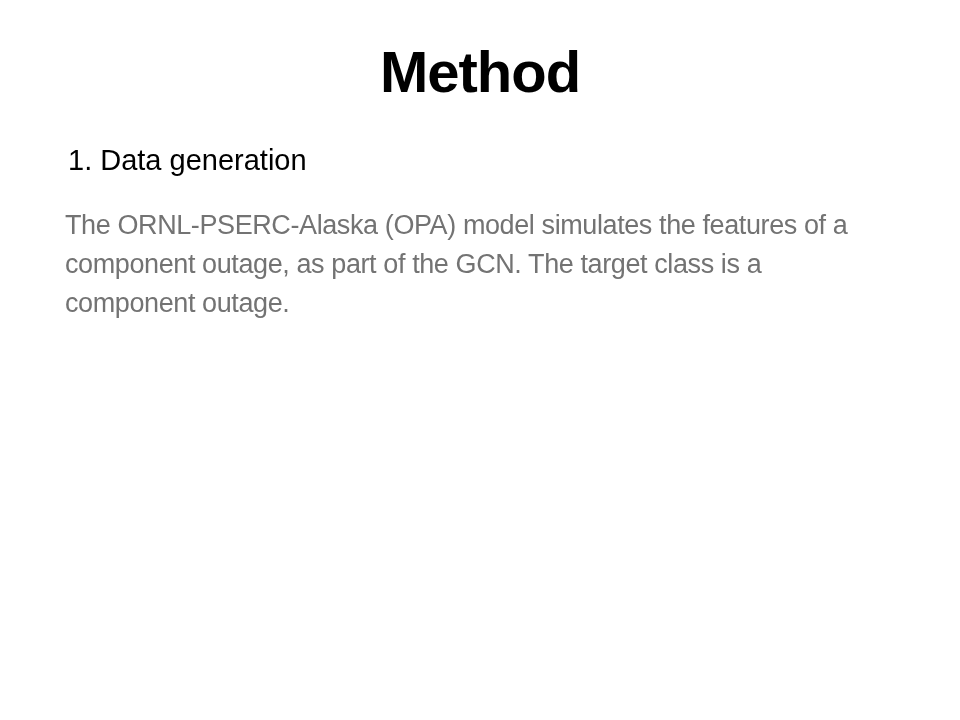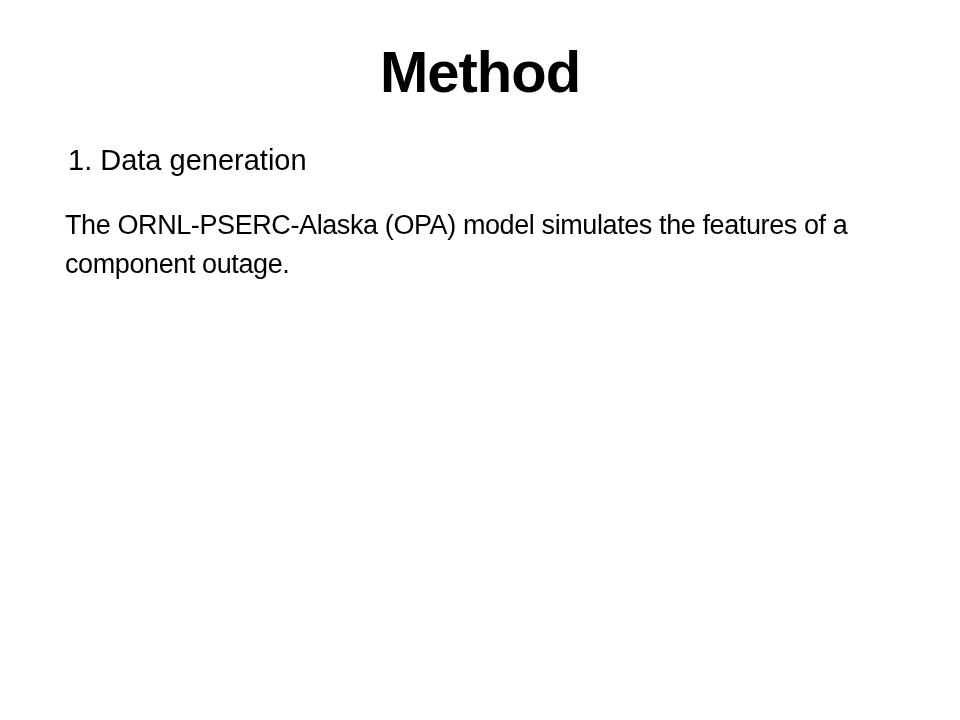--- a/index.html
+++ b/index.html
@@ -40,33 +40,34 @@
   }
   .body-text {
     position: absolute;
     top: 206px;
     left: 65px;
     width: 860px;
     font-size: 27px;
     font-weight: 400;
     line-height: 39px;
     letter-spacing: -0.4px;
-    color: #000000;
+    color: #737373;
   }
   .body-line {
     white-space: nowrap;
   }
 </style>
 </head>
 <body>
 
 <div class="slide">
 
   <h1 class="slide-title">Method</h1>
 
   <h2 class="section-heading">1. Data generation</h2>
 
   <div class="body-text">
     <div class="body-line">The ORNL-PSERC-Alaska (OPA) model simulates the features of a</div>
+    <div class="body-line">component outage, as part of the GCN. The target class is a</div>
     <div class="body-line">component outage.</div>
   </div>
 
 </div>
 
 </body></html>

